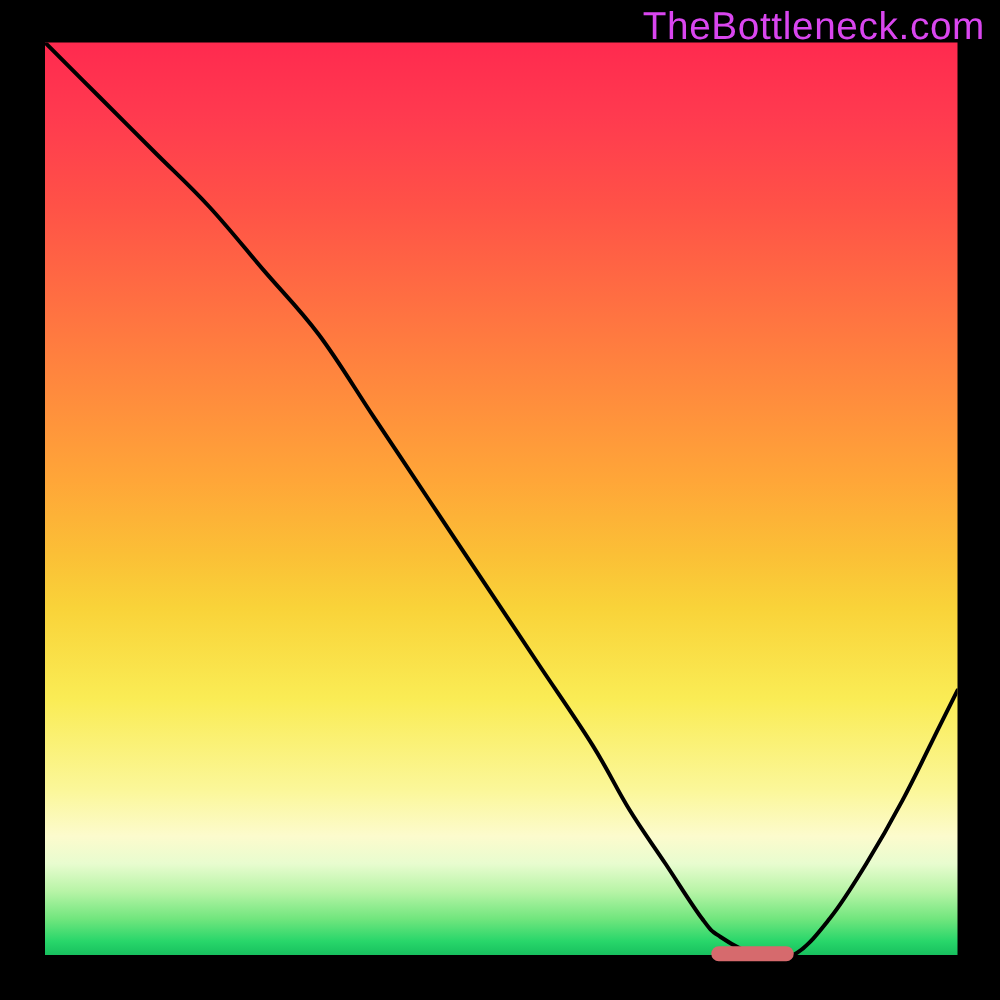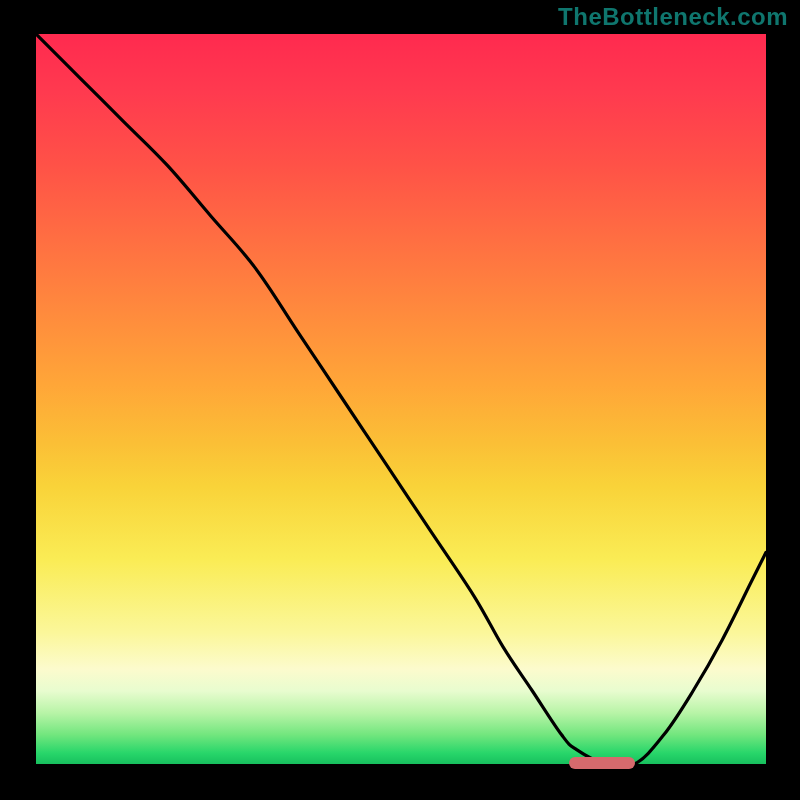--- a/index.html
+++ b/index.html
@@ -8,23 +8,23 @@
     width: 800px;
     height: 800px;
     background: #000;
     position: relative;
     font-family: Arial, Helvetica, sans-serif;
   }
   .watermark {
     position: absolute;
     top: 3px;
     right: 12px;
-    color: #0f766e;
-    font-size: 24px;
-    font-weight: 700;
+    color: #d946ef;
+    font-size: 31px;
+    font-weight: 400;
     letter-spacing: 0.5px;
     z-index: 10;
   }
   .plot-area {
     position: absolute;
     left: 36px;
     top: 34px;
     width: 730px;
     height: 730px;
   }

